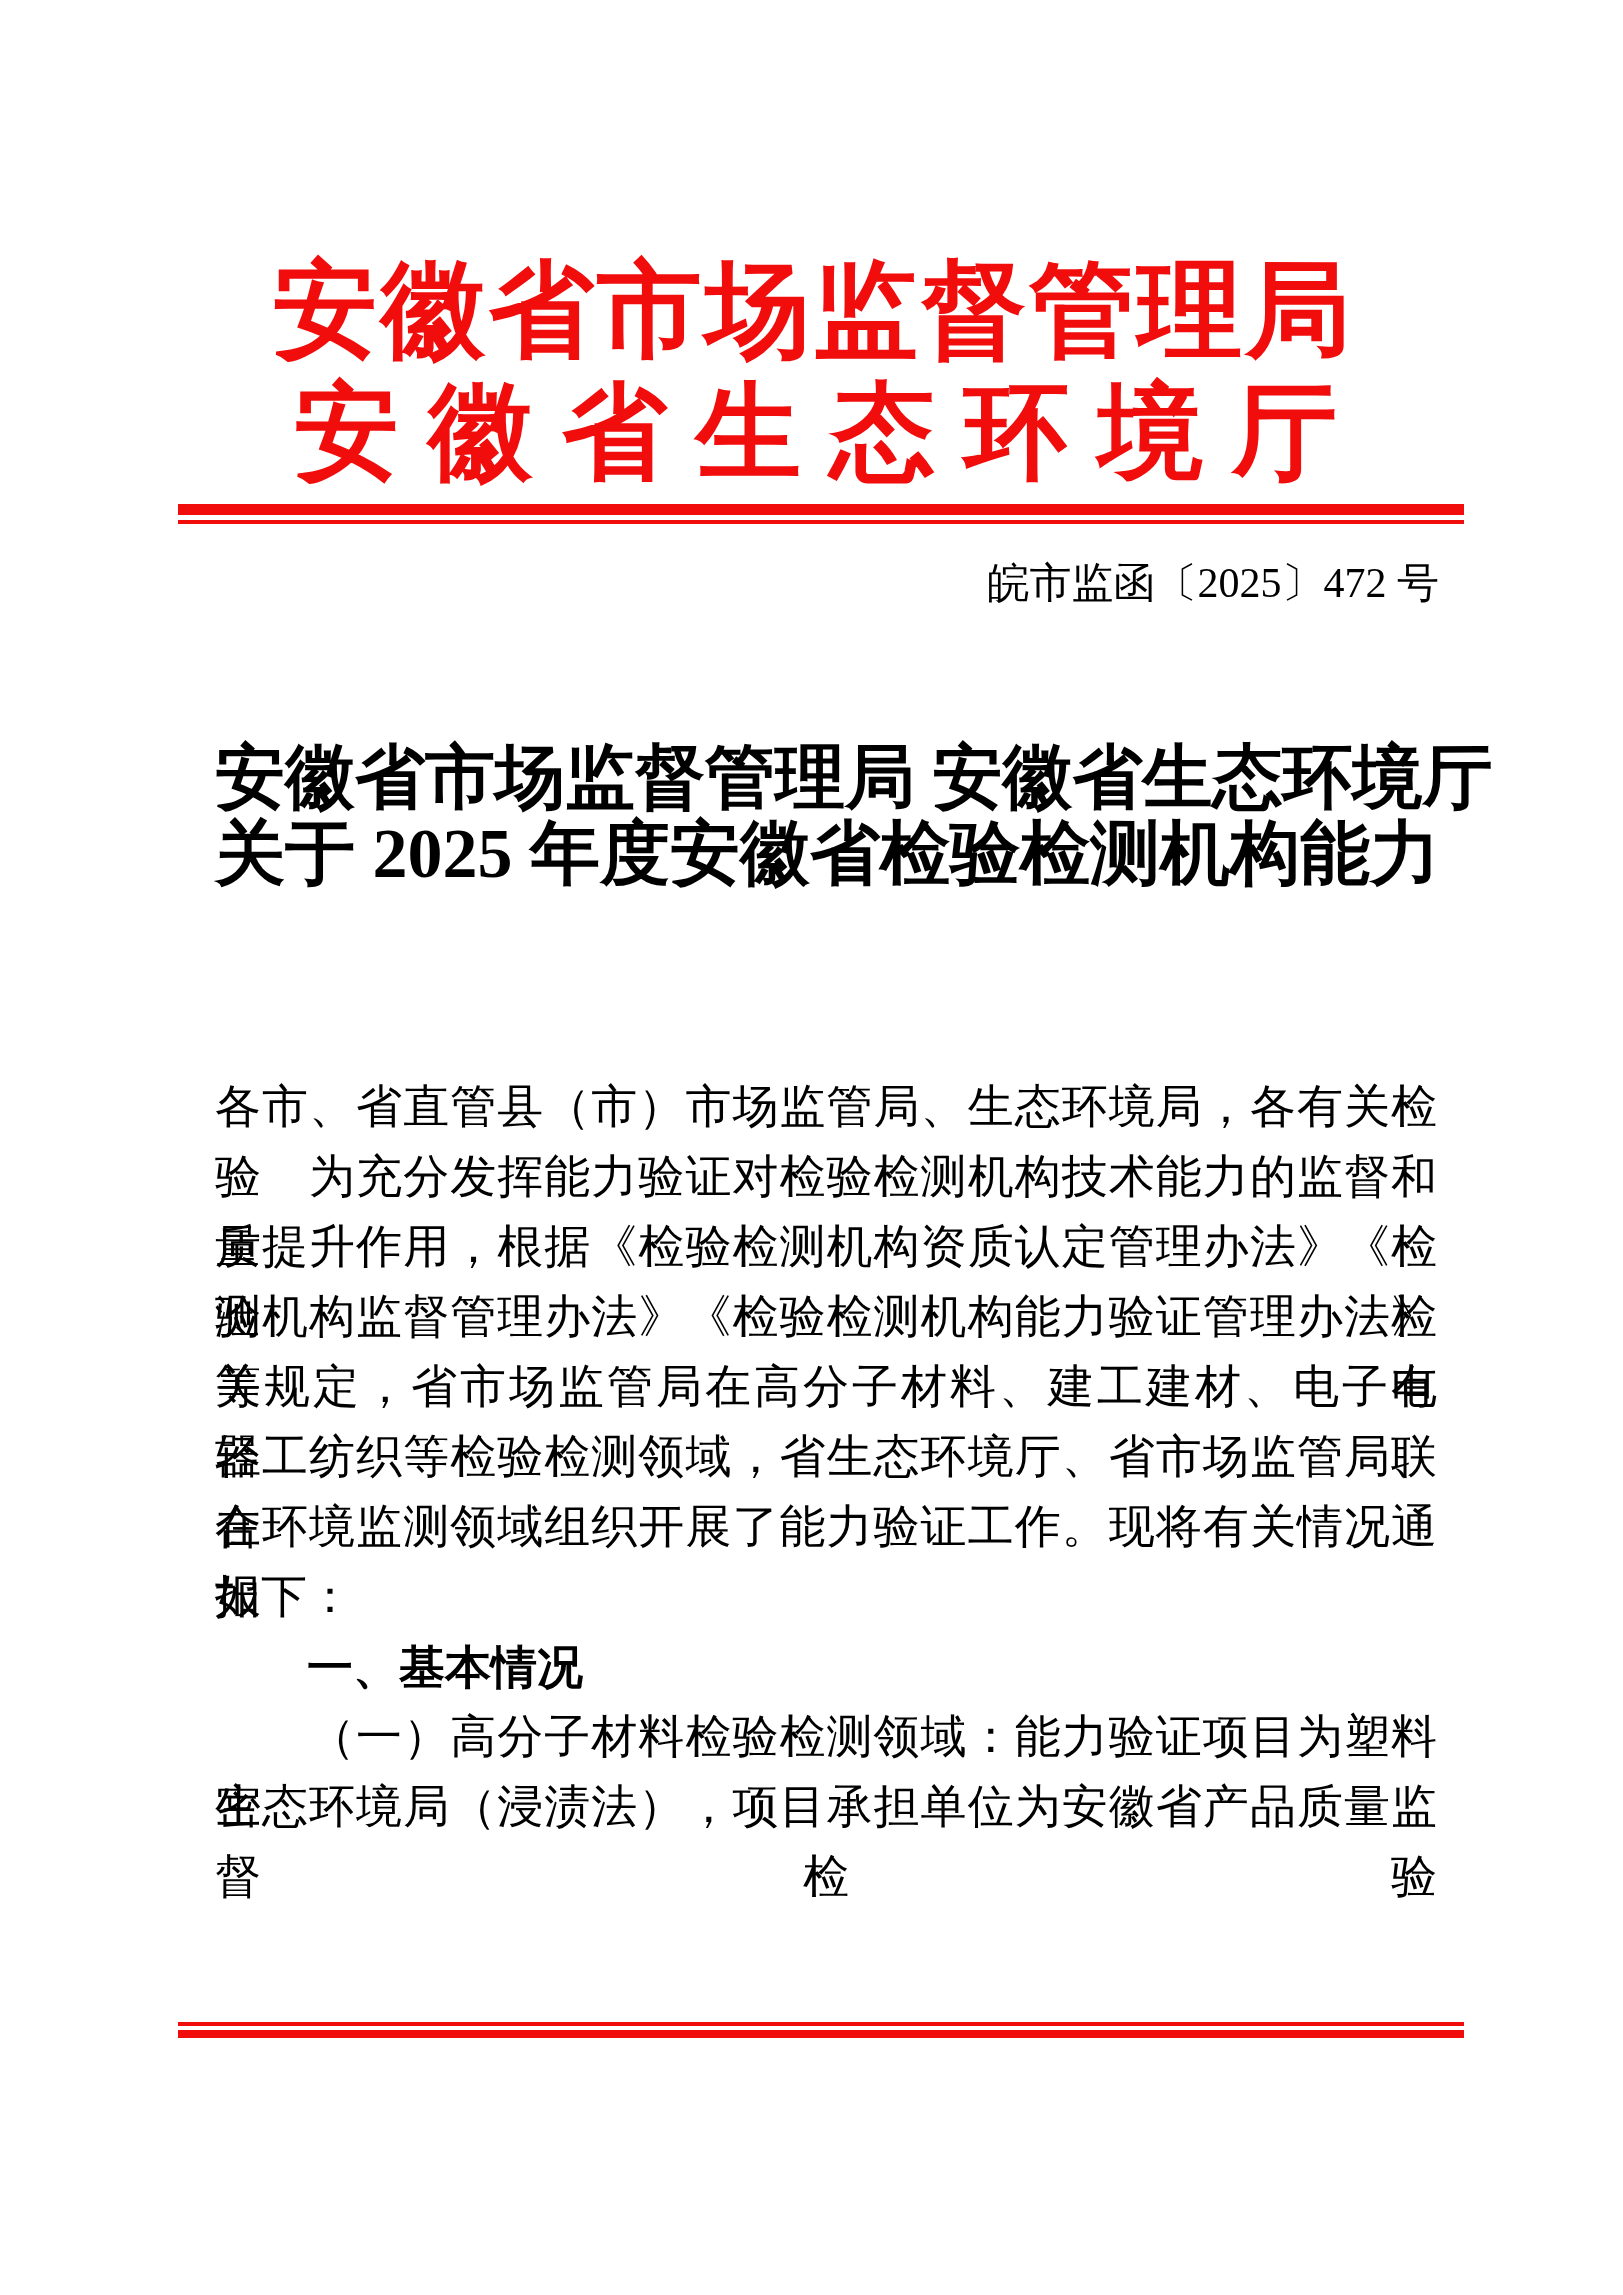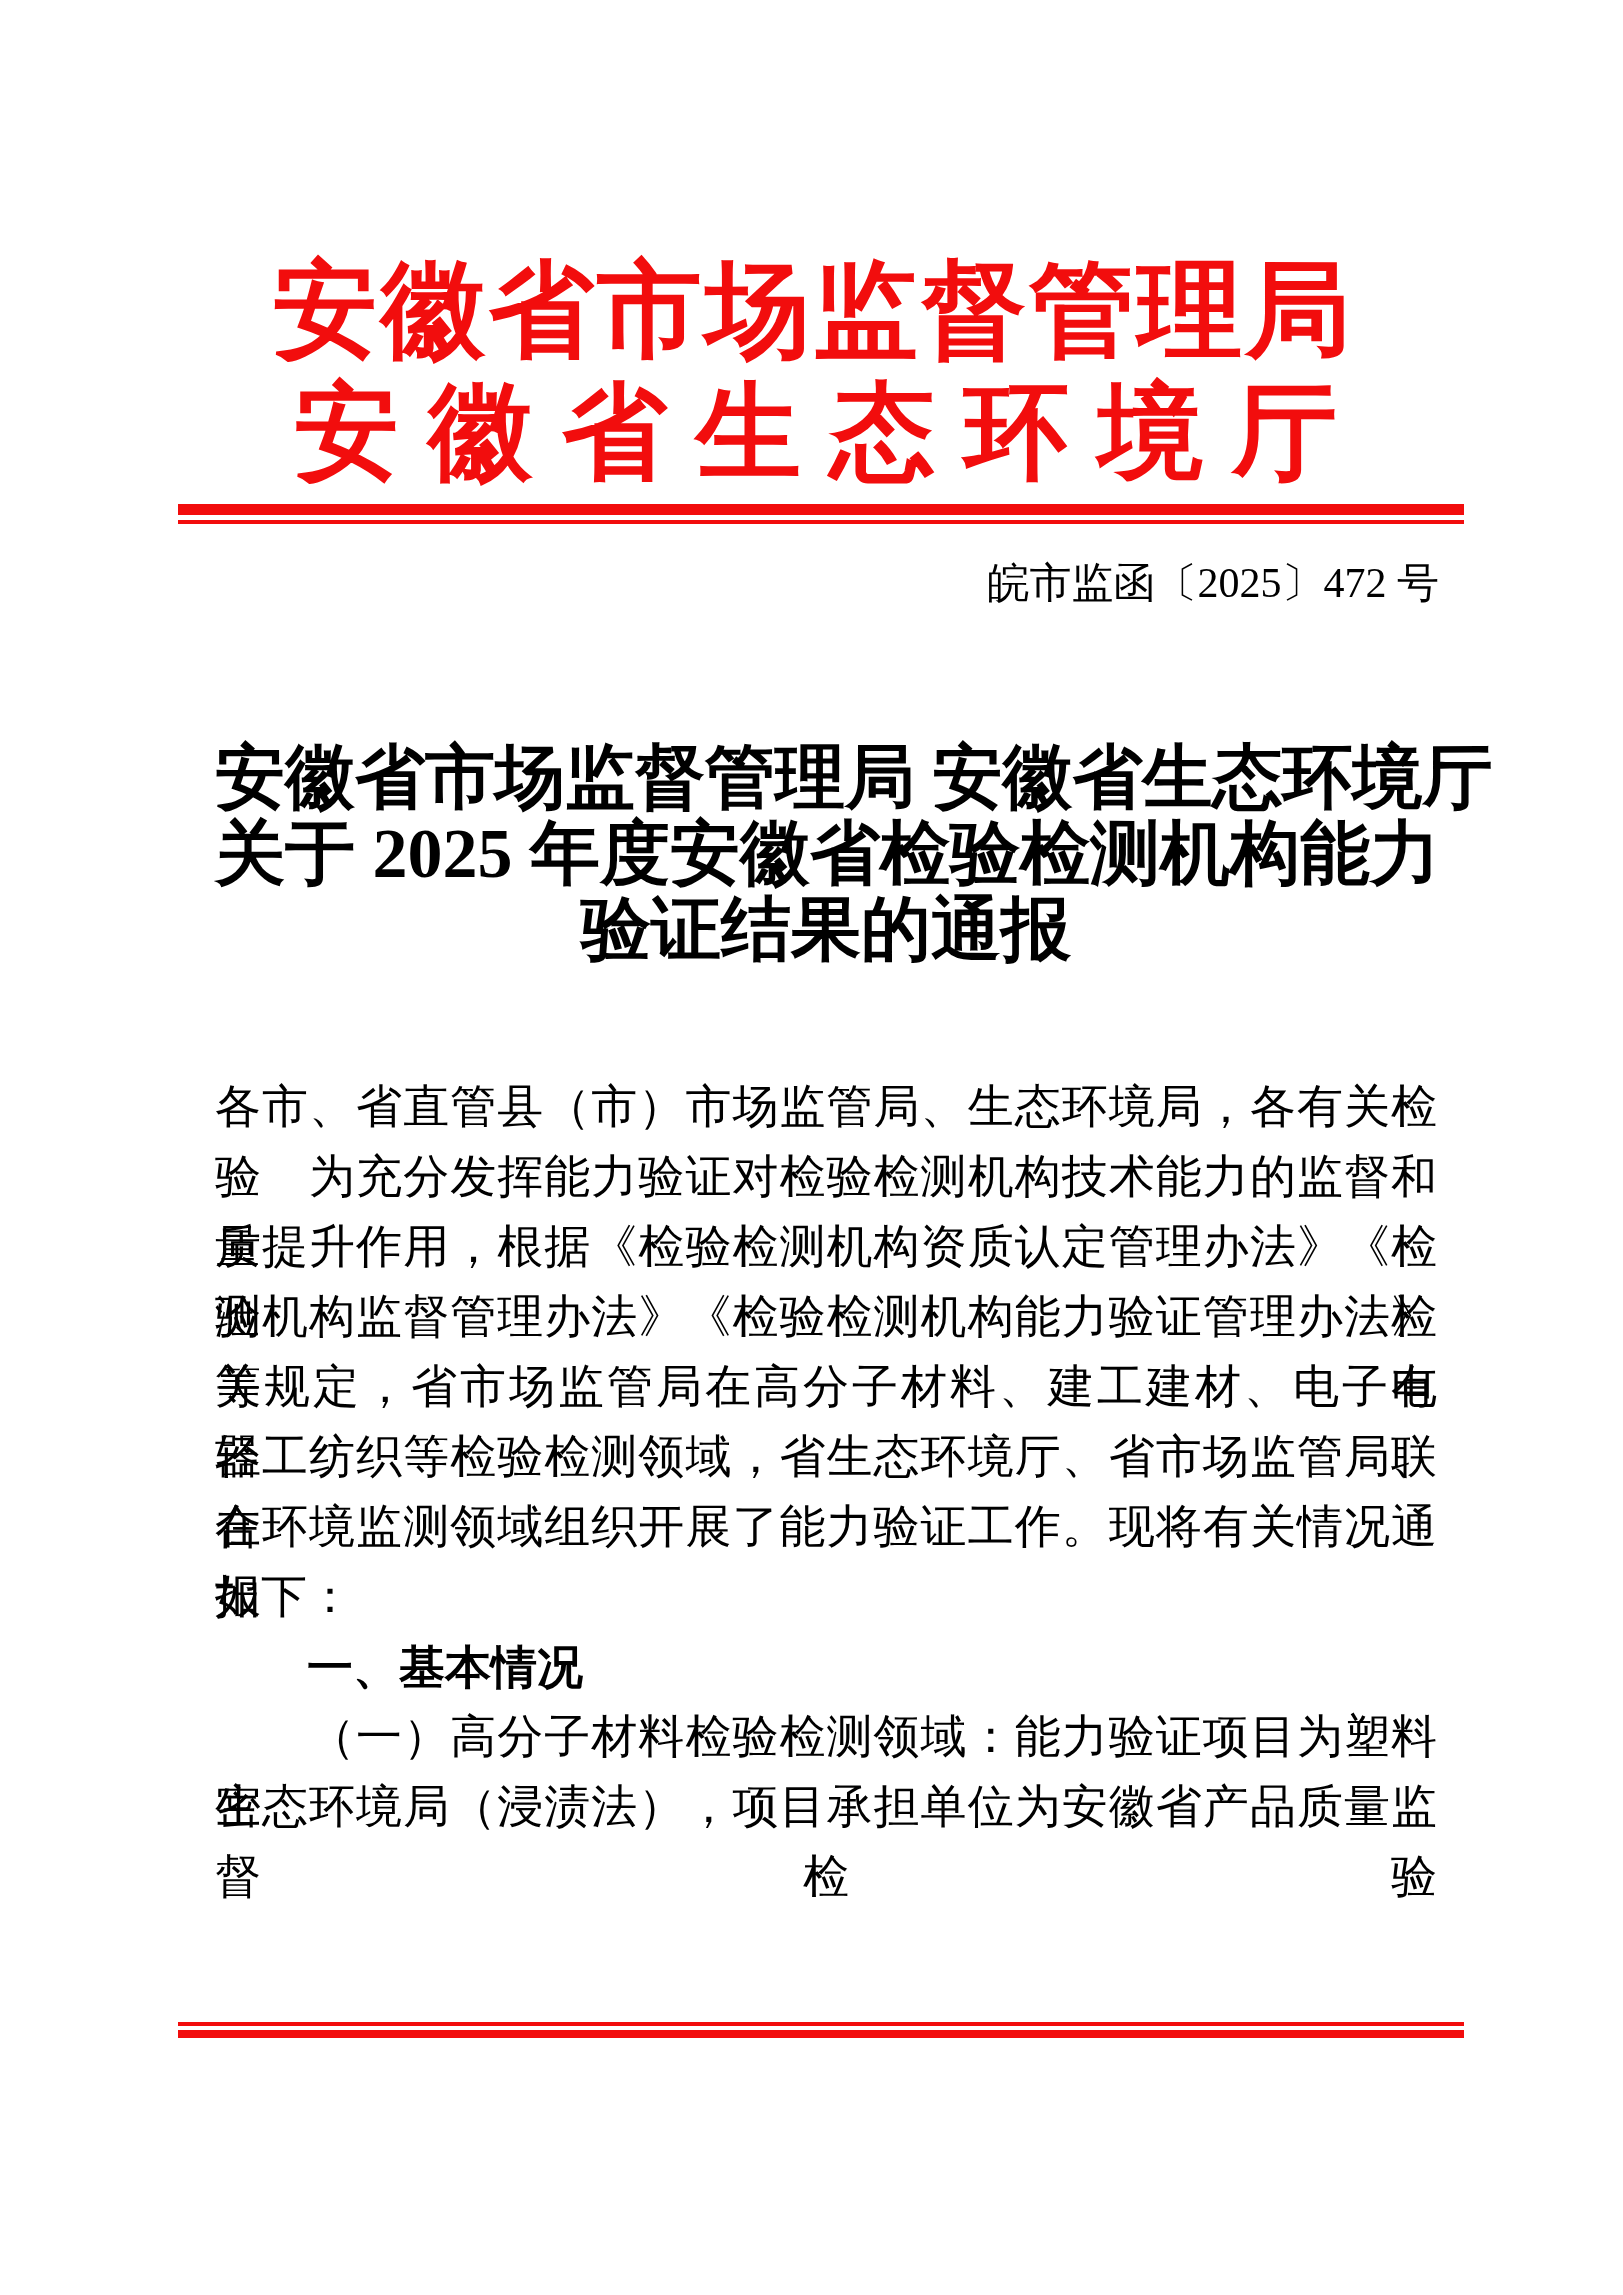--- a/index.html
+++ b/index.html
@@ -92,21 +92,20 @@
     <div class="bar bar-thick"></div>
     <div class="bar bar-gap"></div>
     <div class="bar bar-thin"></div>
   </div>
 
   <div class="doc-number">皖市监函〔2025〕472 号</div>
 
   <div class="title">
     <div class="t-line">安徽省市场监督管理局 安徽省生态环境厅</div>
     <div class="t-line">关于 2025 年度安徽省检验检测机构能力</div>
-    <div class="t-line">验证结果的通报</div>
   </div>
 
   <div class="body-block">
     <div class="line fill">各市、省直管县（市）市场监管局、生态环境局，各有关检验</div>
     <div class="line fill">　　为充分发挥能力验证对检验检测机构技术能力的监督和质</div>
     <div class="line fill">量提升作用，根据《检验检测机构资质认定管理办法》《检验检</div>
     <div class="line fill">测机构监督管理办法》《检验检测机构能力验证管理办法》等有</div>
     <div class="line fill">关规定，省市场监管局在高分子材料、建工建材、电子电器、</div>
     <div class="line fill">轻工纺织等检验检测领域，省生态环境厅、省市场监管局联合</div>
     <div class="line fill">在环境监测领域组织开展了能力验证工作。现将有关情况通报</div>

